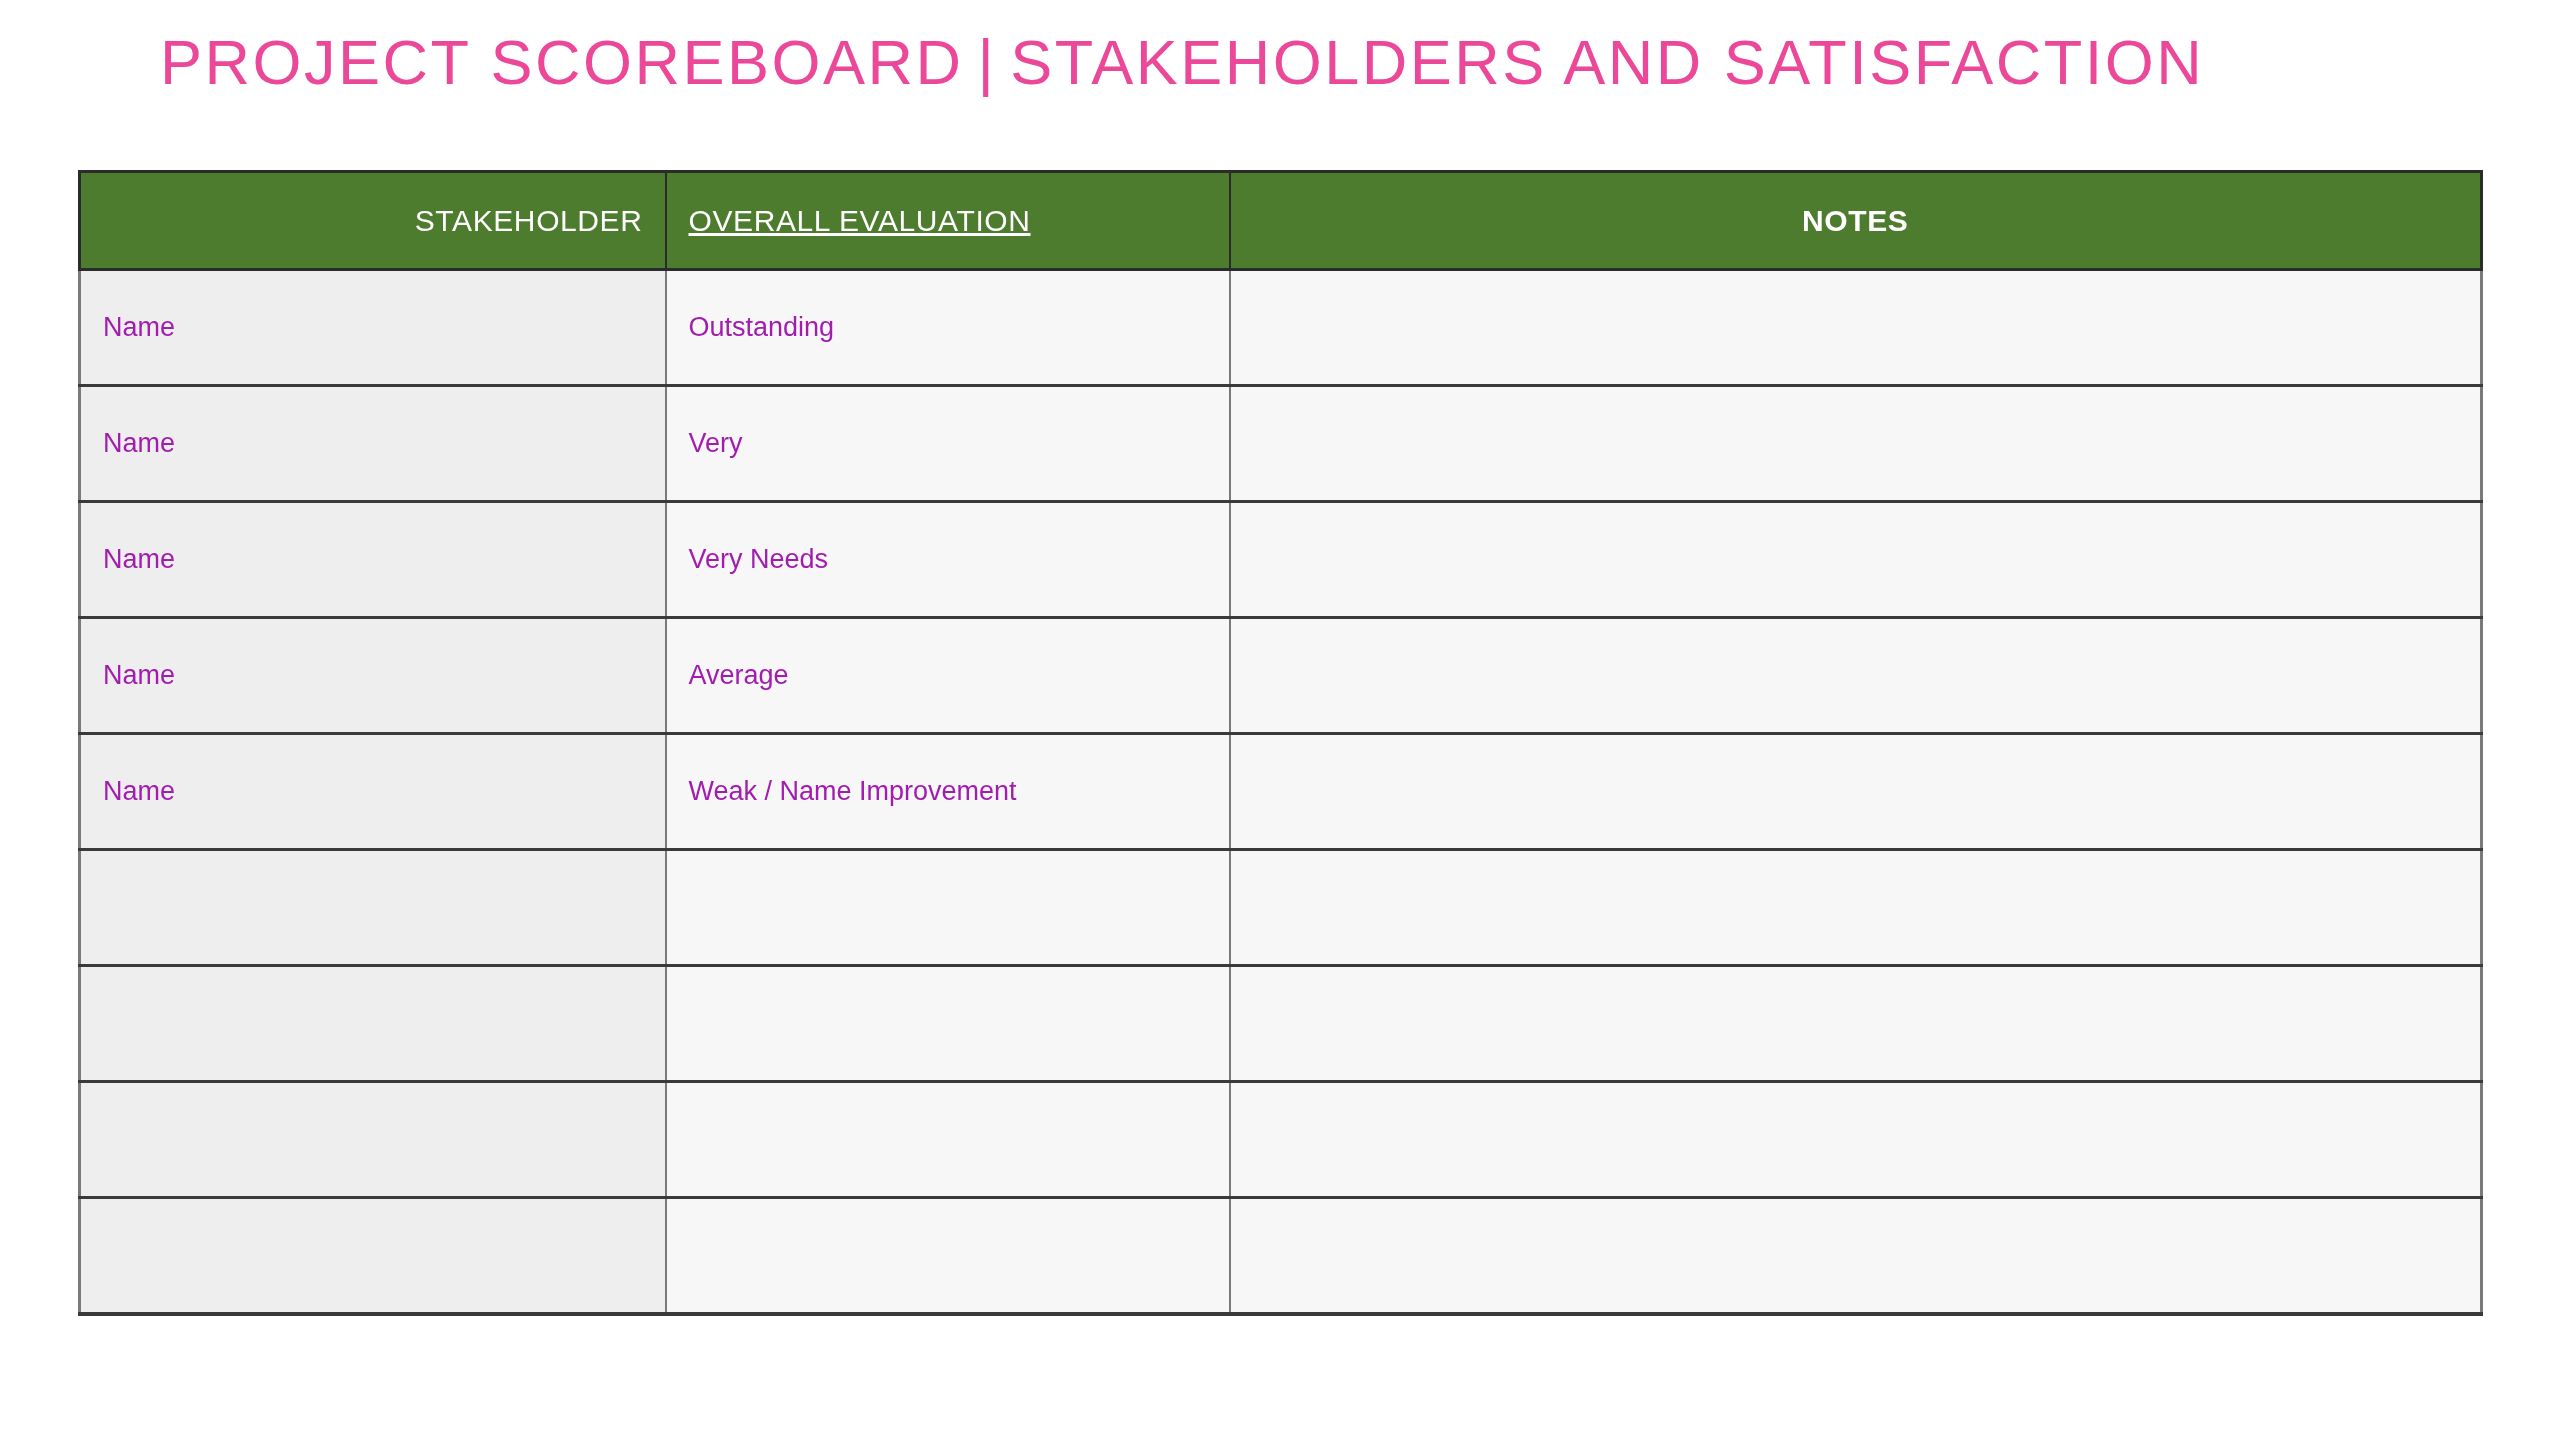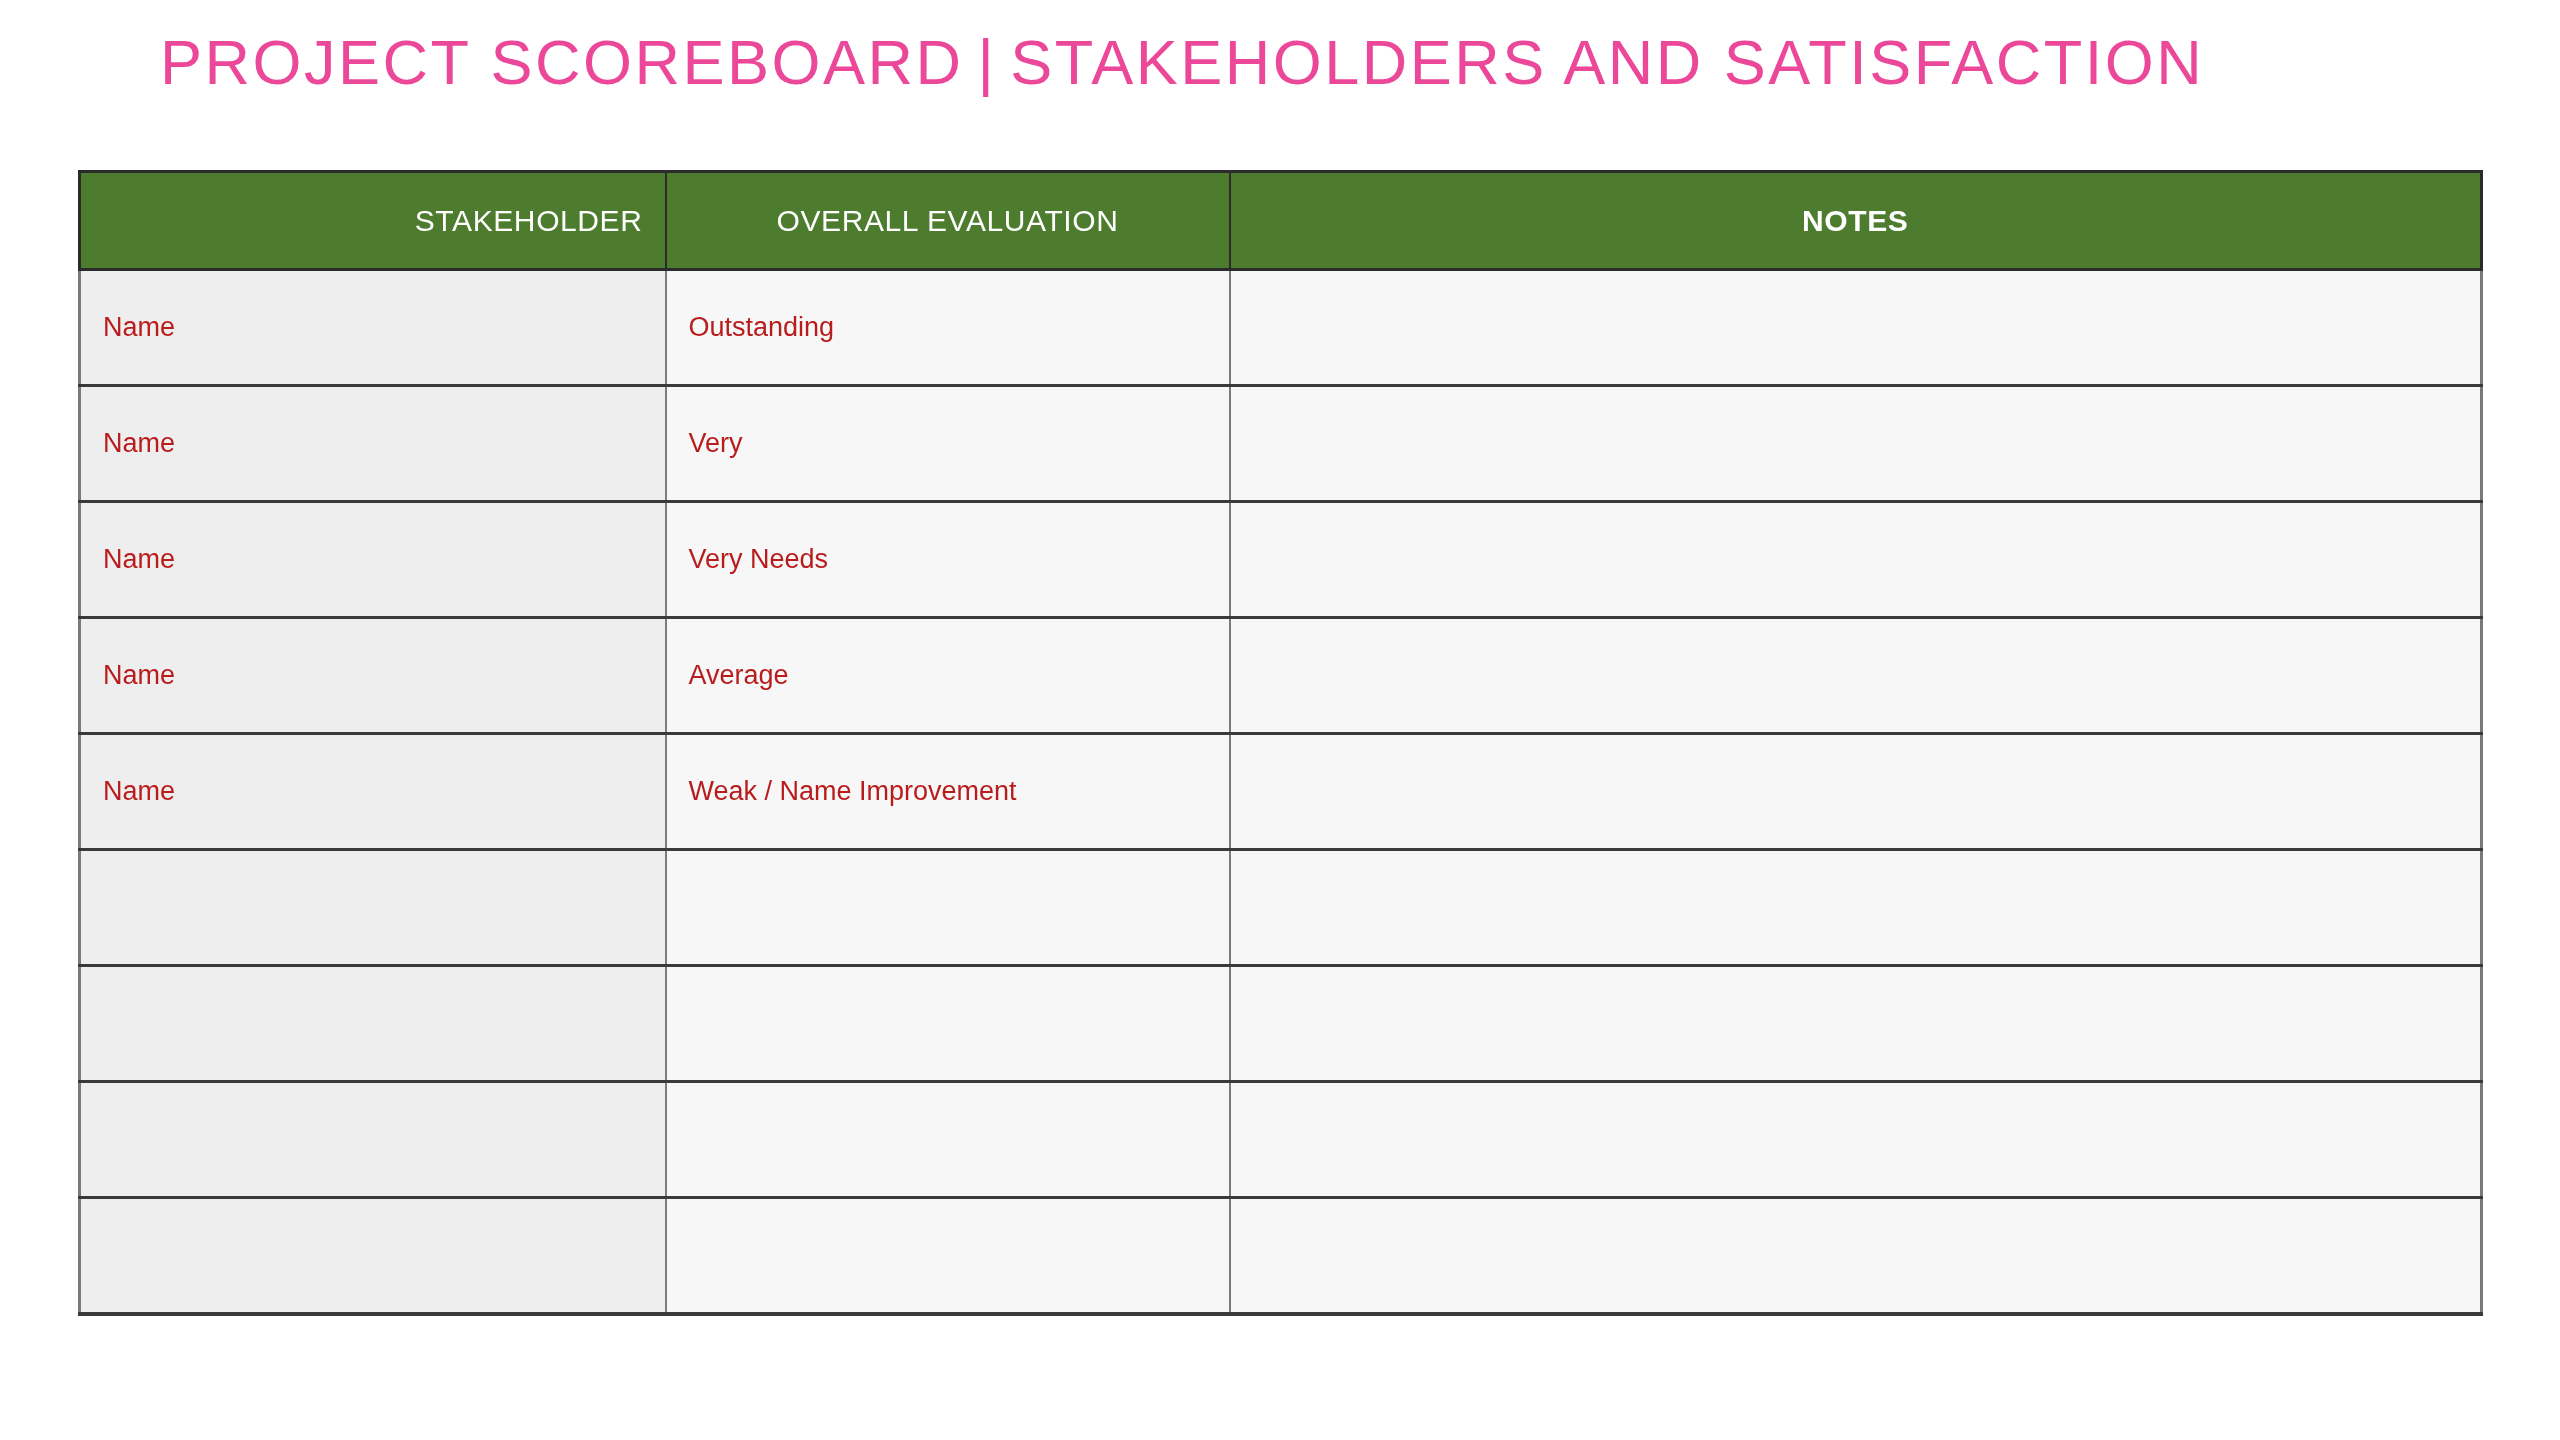--- a/index.html
+++ b/index.html
@@ -62,30 +62,30 @@
     height: 98px;
     font-size: 30px;
     font-weight: 400;
     letter-spacing: 0.6px;
     border-top: 3px solid #2b2b2b;
     border-bottom: 3px solid #2b2b2b;
     padding: 0 22px;
     box-sizing: border-box;
   }
   thead th.th-left   { text-align: right;   border-left: 3px solid #2b2b2b; }
-  thead th.th-center { text-align: center; }
+  thead th.th-center { text-align: left; text-decoration: underline; }
   thead th.th-notes  { text-align: center; border-right: 3px solid #2b2b2b; font-weight: bold; }
   thead th.divider-l { border-left: 2px solid #2b2b2b; }
 
   
   tbody td {
     height: 116px;
     font-size: 27px;
     font-weight: 400;
-    color: #b91c1c;
+    color: #a21caf;
     padding: 0 22px;
     box-sizing: border-box;
     border-bottom: 3px solid #3a3a3a;
     vertical-align: middle;
     text-align: left;
   }
   tbody td.col-stakeholder {
     background: #eeeeee;
     border-left: 3px solid #7a7a7a;
     border-right: 2px solid #7a7a7a;

